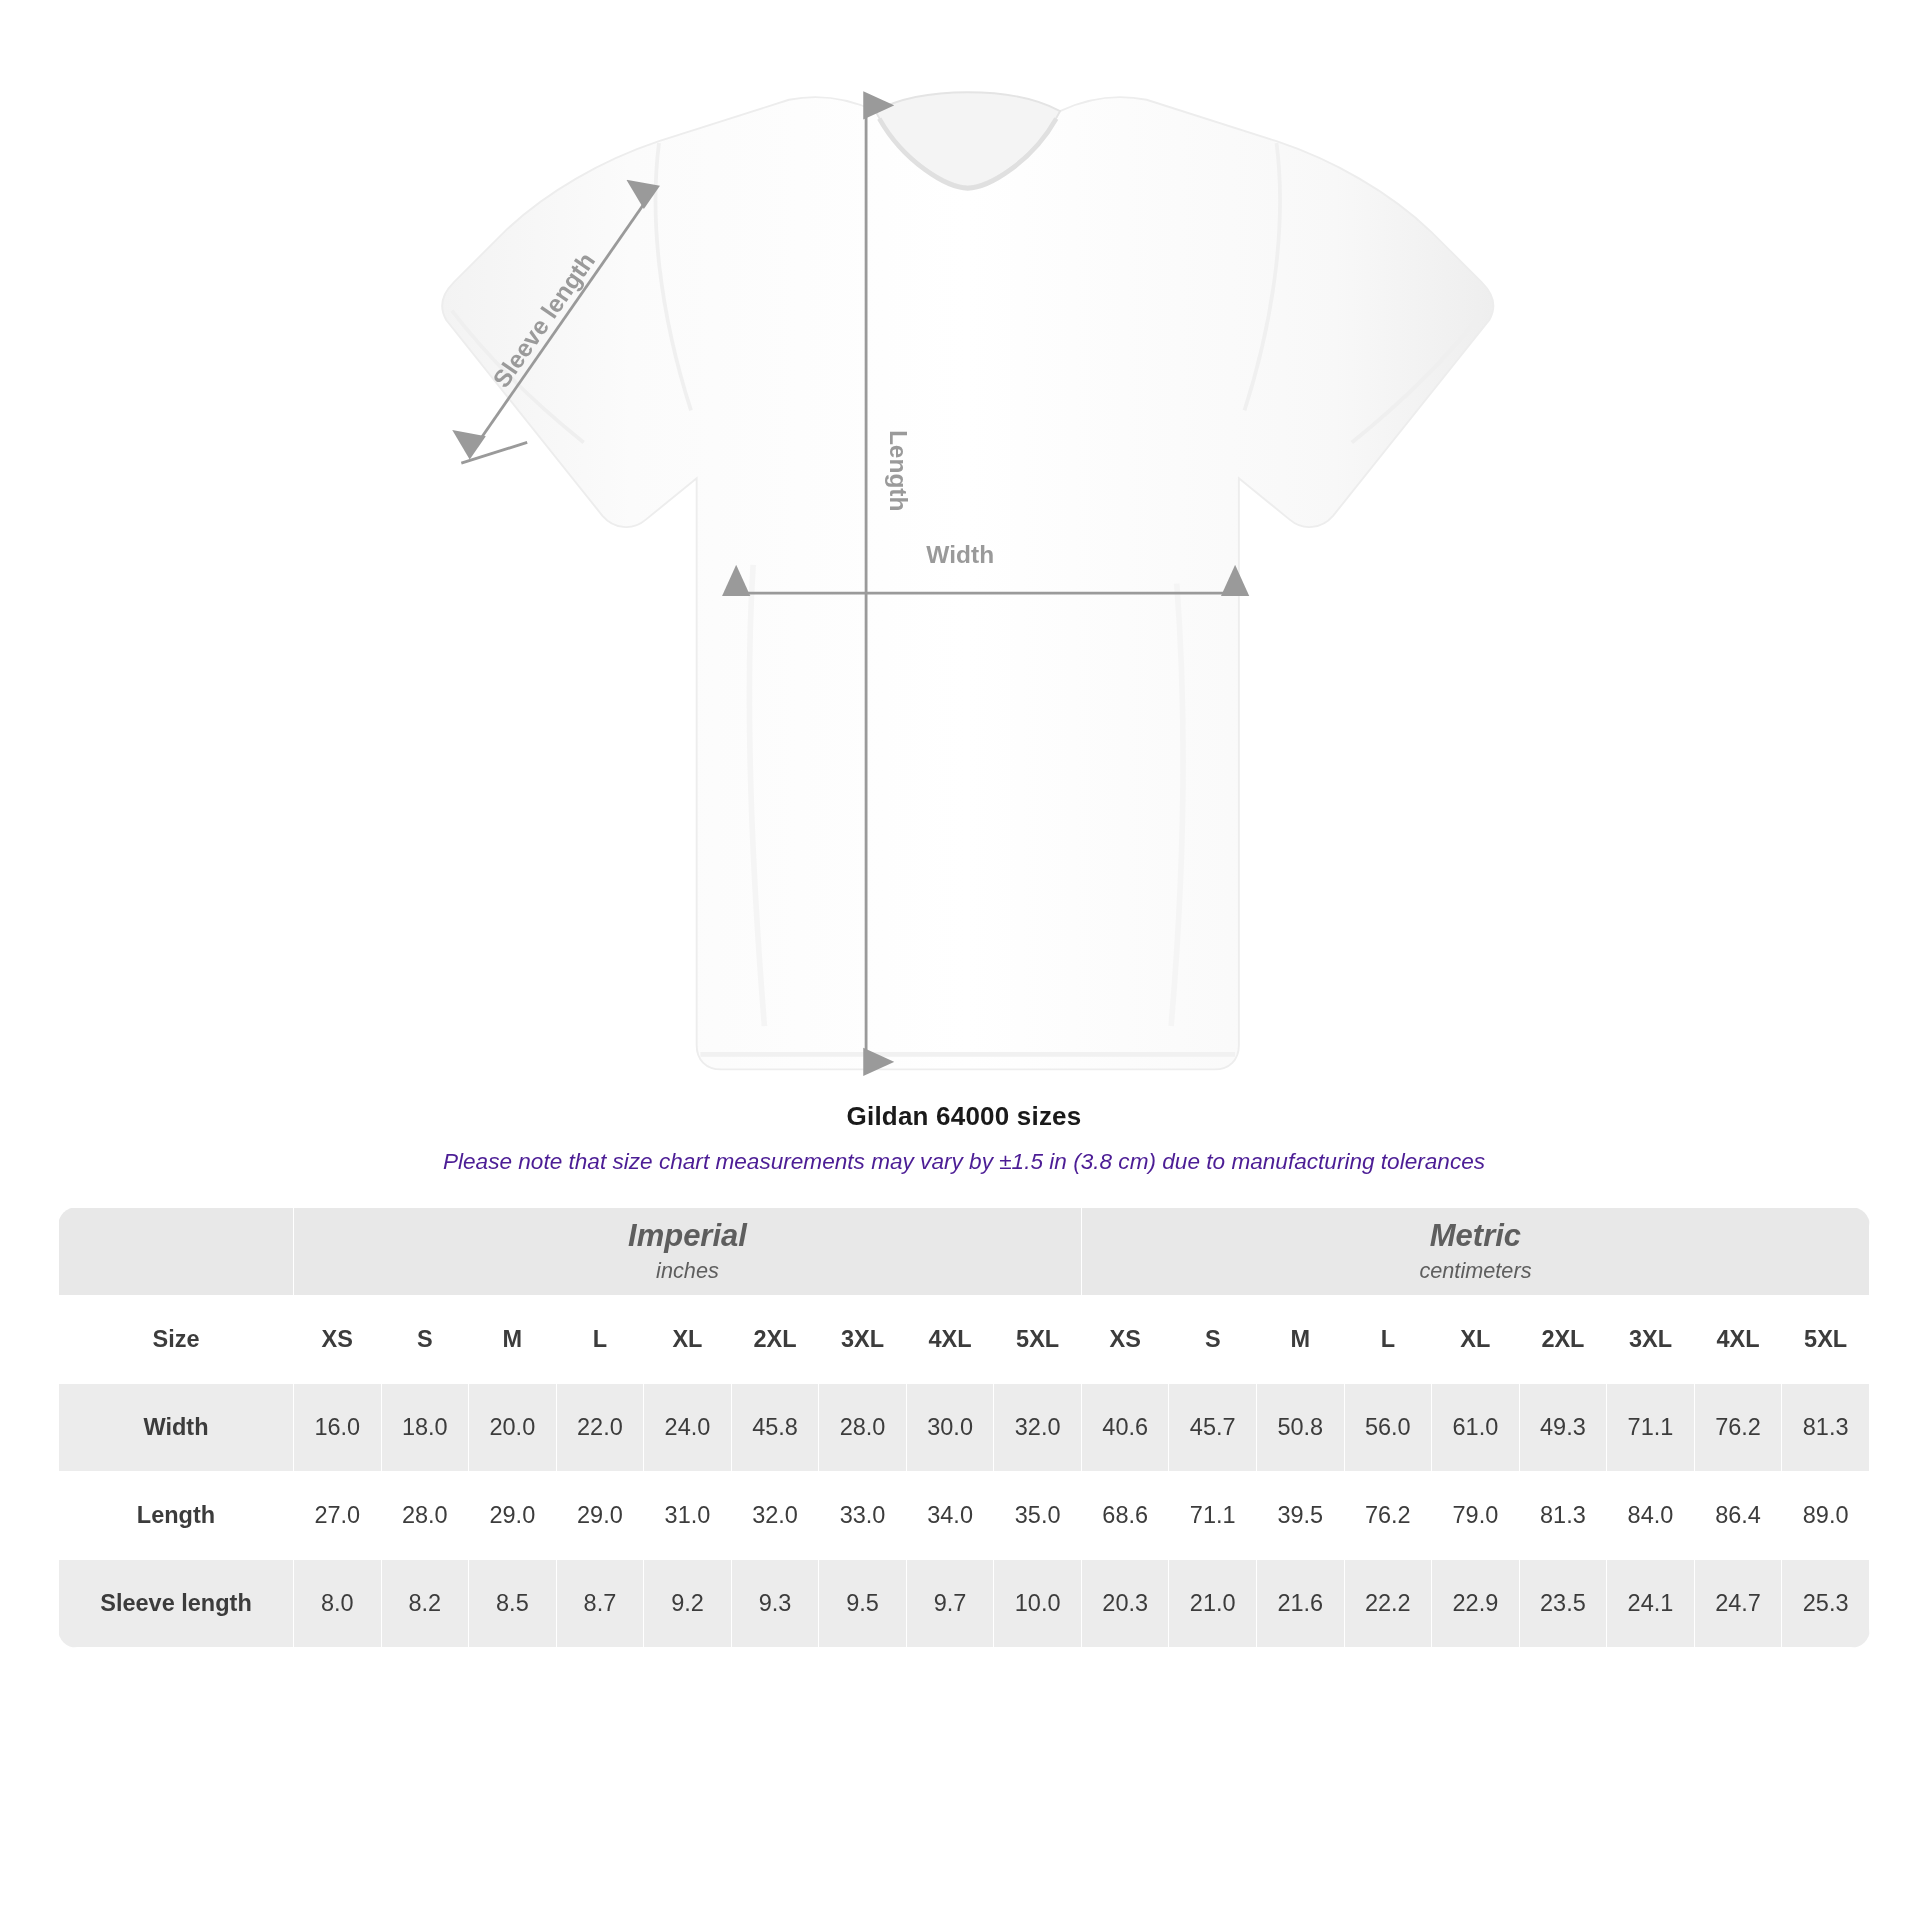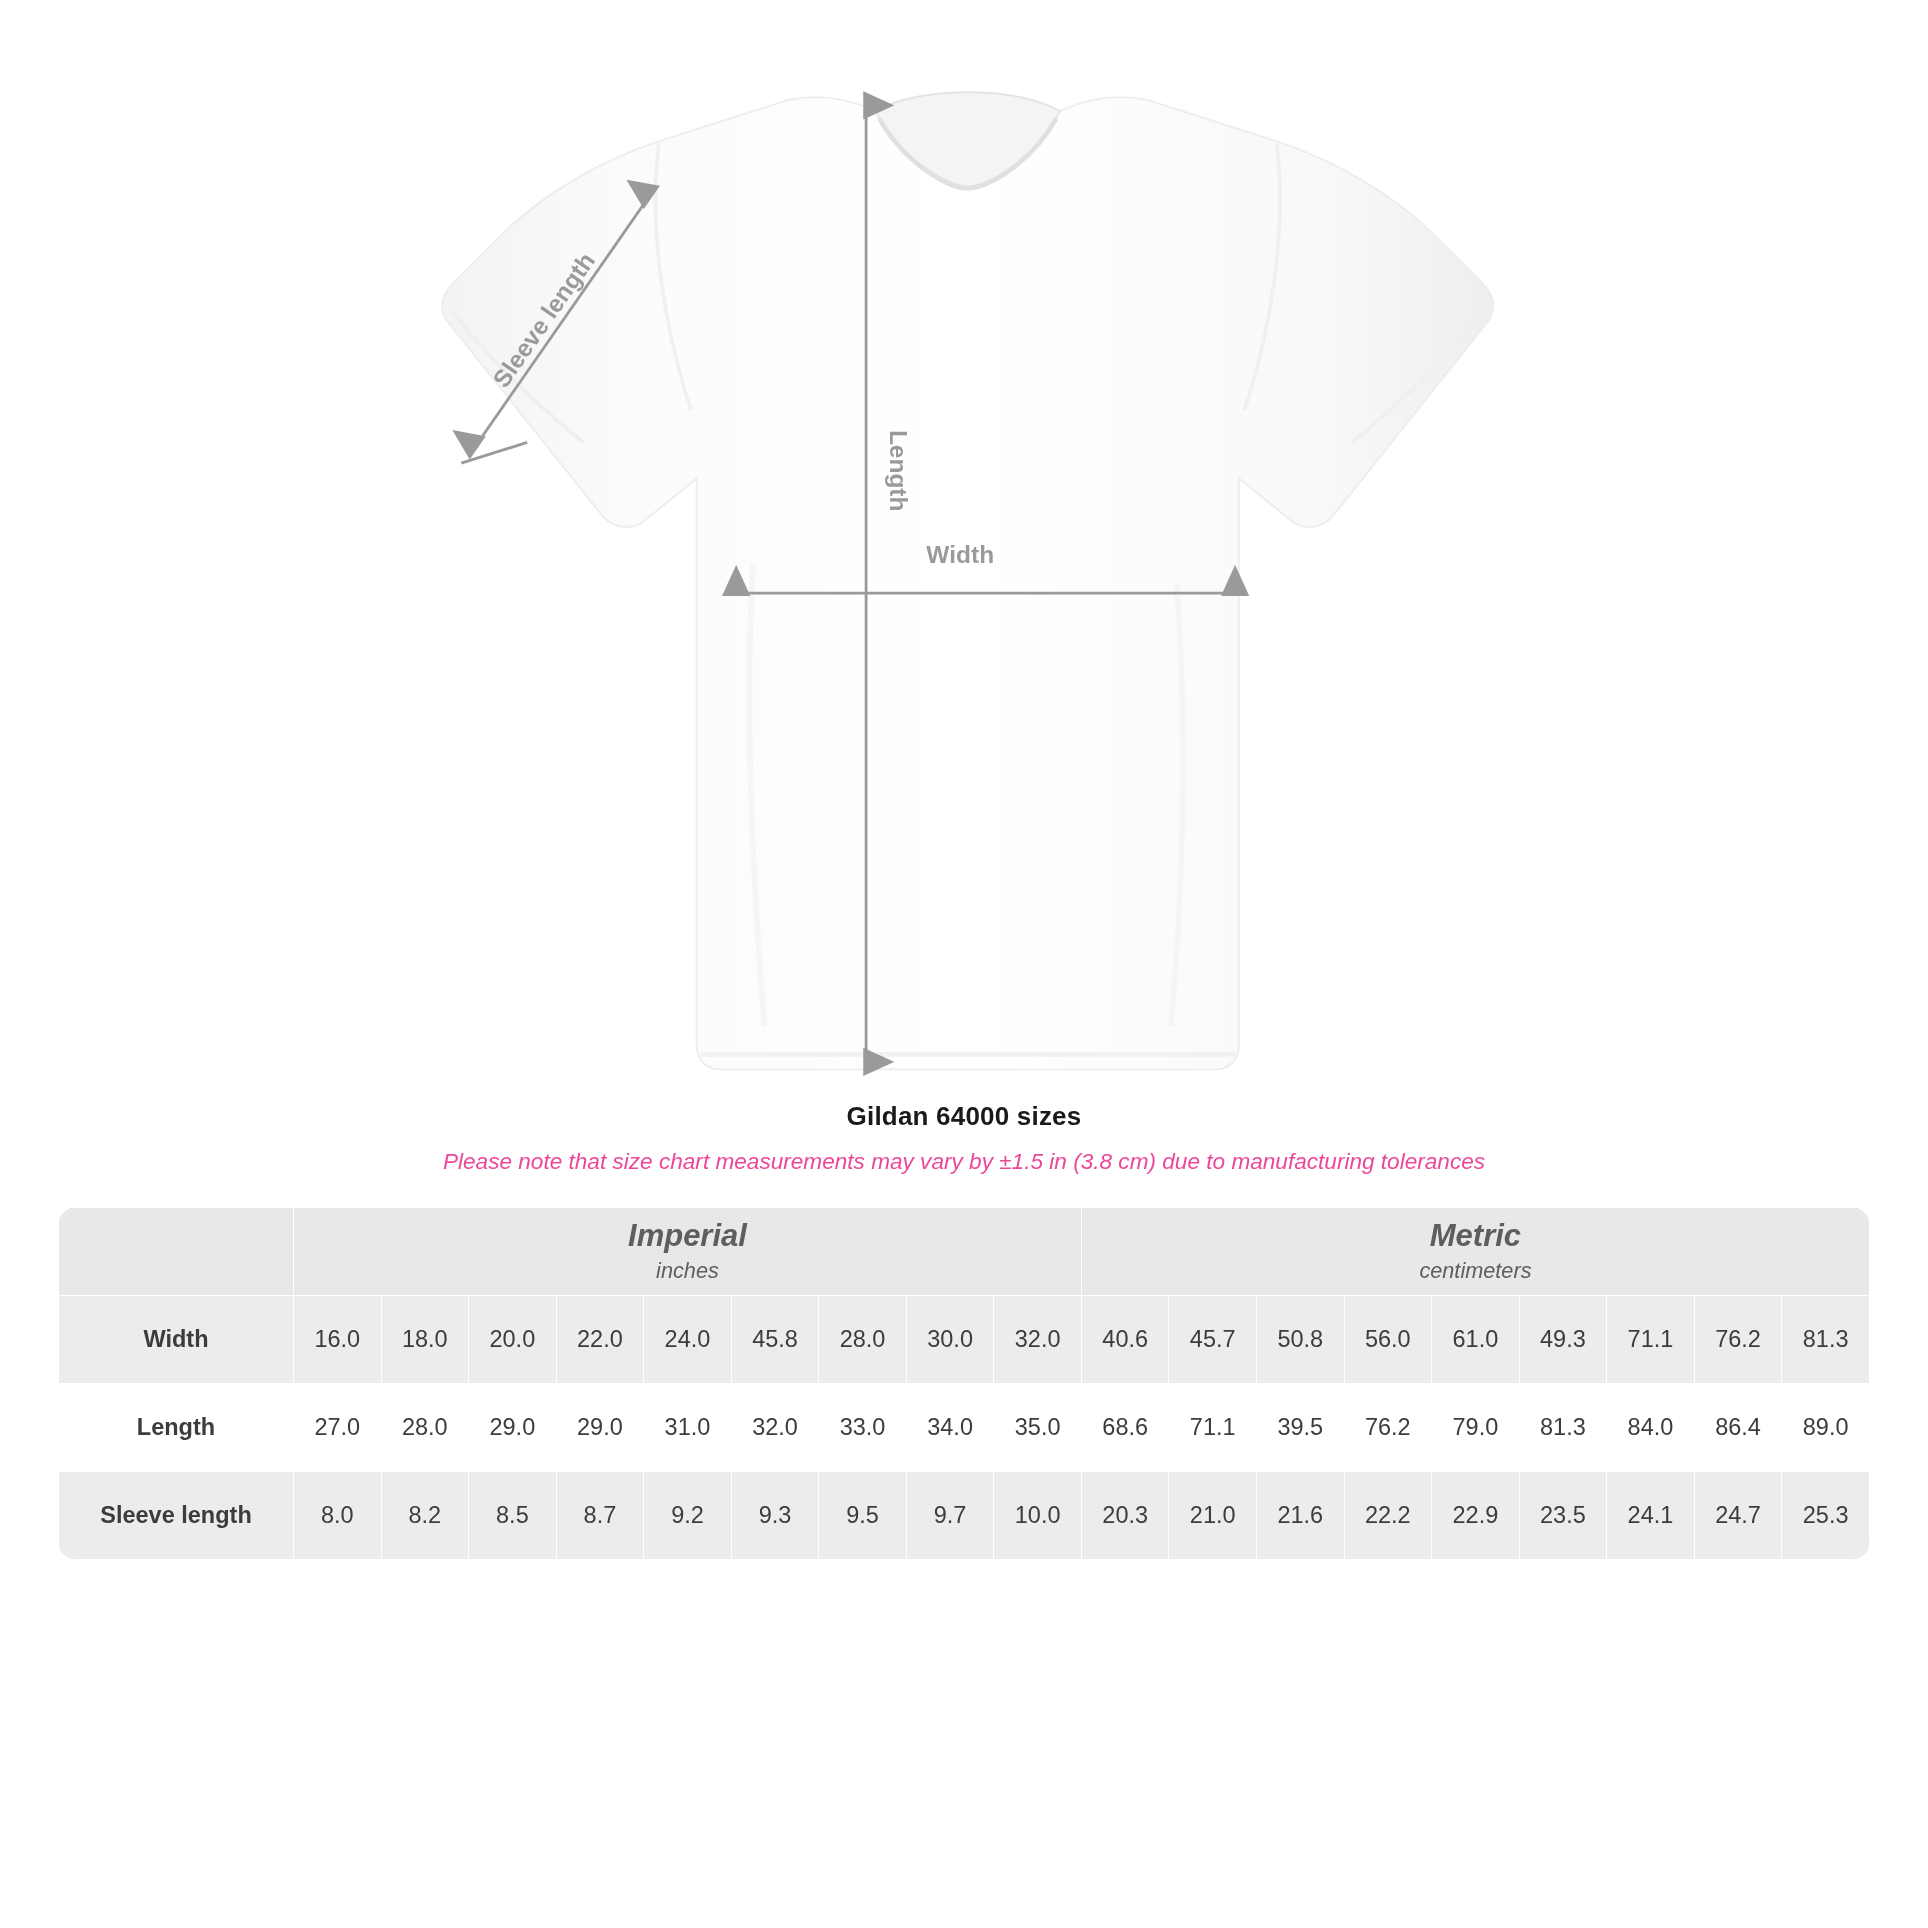--- a/index.html
+++ b/index.html
@@ -38,21 +38,21 @@
     font-weight: bold;
     color: #1a1a1a;
     margin: 0;
     padding-top: 9.4px;
     letter-spacing: 0.2px;
   }
   .chart-subtitle {
     text-align: center;
     font-size: 22.6px;
     font-style: italic;
-    color: #ec4899;
+    color: #4c1d95;
     margin: 17px 0 0 0;
   }
 
   
   .table-wrap {
     margin: 32px 58px 0 58px;
     border-radius: 17px;
     overflow: hidden;
     background: #ffffff;
   }
@@ -239,20 +239,41 @@
             <td class="corner-cell"></td>
             <td colspan="9">
               <span class="unit-name">Imperial</span>
               <span class="unit-sub">inches</span>
             </td>
             <td colspan="9">
               <span class="unit-name">Metric</span>
               <span class="unit-sub">centimeters</span>
             </td>
           </tr>
+          <tr class="hdr-row">
+            <td class="rowlabel first-col">Size</td>
+            <td>XS</td>
+            <td>S</td>
+            <td>M</td>
+            <td>L</td>
+            <td>XL</td>
+            <td>2XL</td>
+            <td>3XL</td>
+            <td>4XL</td>
+            <td>5XL</td>
+            <td>XS</td>
+            <td>S</td>
+            <td>M</td>
+            <td>L</td>
+            <td>XL</td>
+            <td>2XL</td>
+            <td>3XL</td>
+            <td>4XL</td>
+            <td>5XL</td>
+          </tr>
           <tr class="row-alt">
             <td class="rowlabel first-col">Width</td>
             <td>16.0</td>
             <td>18.0</td>
             <td>20.0</td>
             <td>22.0</td>
             <td>24.0</td>
             <td>45.8</td>
             <td>28.0</td>
             <td>30.0</td>

